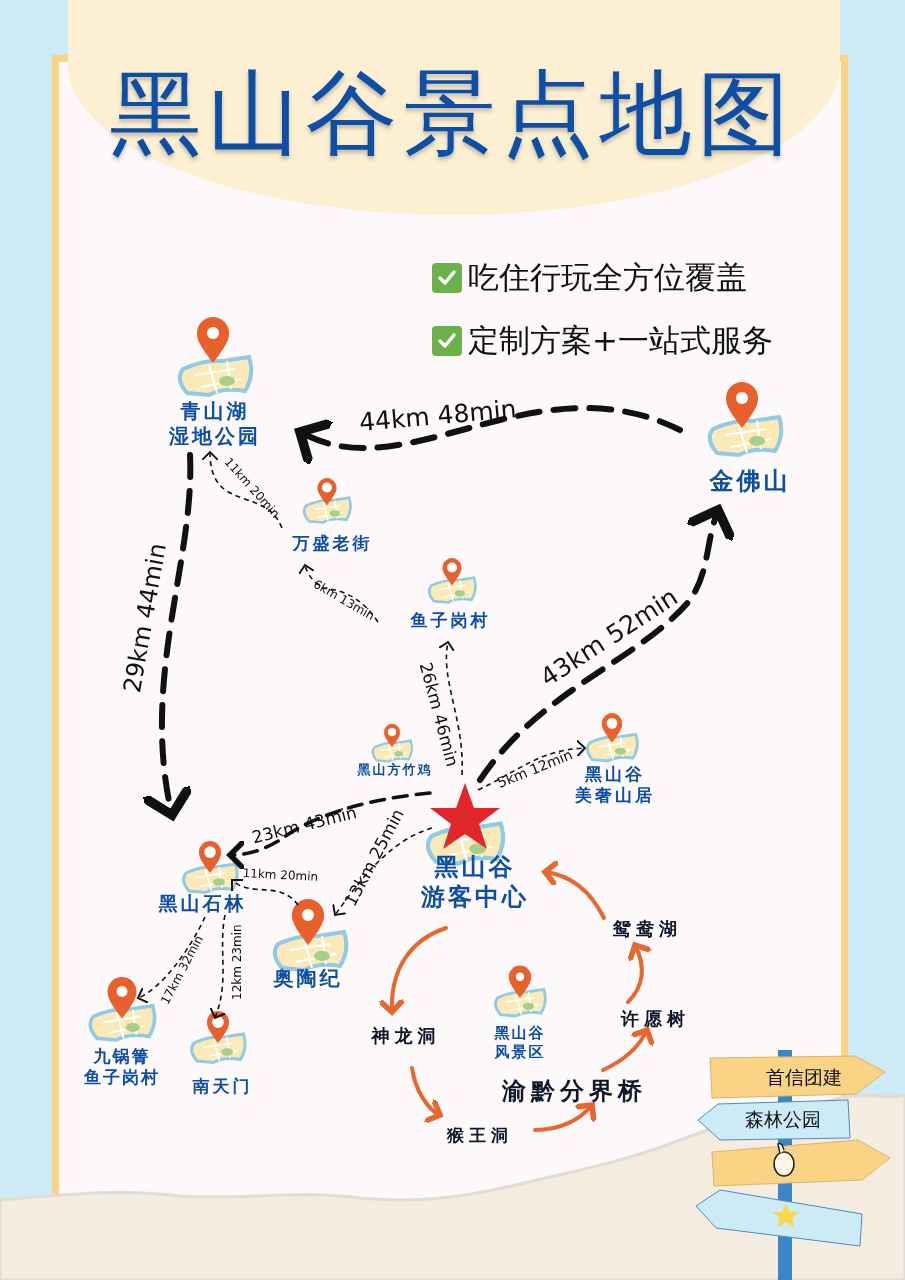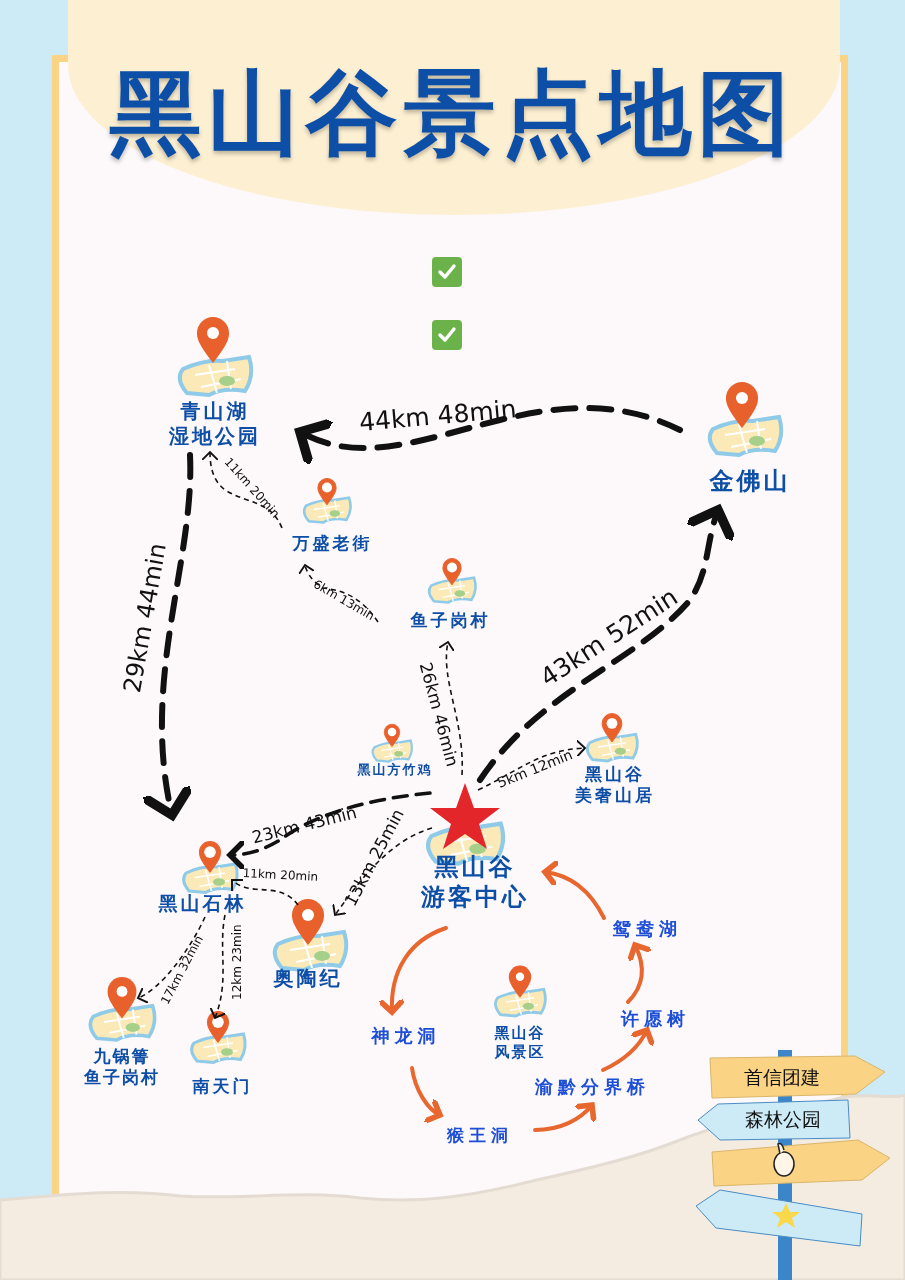--- a/index.html
+++ b/index.html
@@ -1,50 +1,52 @@
 <!DOCTYPE html>
 <html><head>
 <meta charset="utf-8">
 <style>
   html,body{margin:0;padding:0;}
   body{width:905px;height:1280px;position:relative;overflow:hidden;background:#cdeaf7;font-family:"DejaVu Sans",sans-serif;}
   .card{position:absolute;left:52px;top:55px;width:796px;height:1225px;background:#fdf8fa;border-left:7px solid #fbd385;border-right:7px solid #fbd385;border-top:7px solid #fbd385;box-sizing:border-box;}
   .title-blob{position:absolute;left:68px;top:-60px;width:772px;height:275px;background:#fdf0d2;border-radius:0 0 386px 386px / 0 0 150px 150px;}
-  .title{position:absolute;left:0;top:52px;width:905px;text-align:center;font-size:92px;font-weight:bold;color:#0d4ea6;letter-spacing:6px;text-shadow:0 3px 4px rgba(0,0,0,0.25);font-family:"DejaVu Sans",sans-serif;}
+  .title{position:absolute;left:0;top:52px;width:905px;text-align:center;font-size:92px;font-weight:normal;color:#0d4ea6;letter-spacing:6px;text-shadow:0 3px 4px rgba(0,0,0,0.25);font-family:"DejaVu Sans",sans-serif;}
   .feature{position:absolute;left:432px;font-size:31px;color:#111;display:flex;align-items:center;font-family:"DejaVu Sans",sans-serif;}
   .check{width:30px;height:30px;background:#6cb24a;border-radius:4px;margin-right:6px;display:flex;align-items:center;justify-content:center;}
   .map-svg{position:absolute;left:0;top:0;}
   .lbl{position:absolute;color:#0d4ea6;font-weight:bold;text-align:center;letter-spacing:3px;line-height:1.25;font-family:"DejaVu Sans",sans-serif;}
   .lbl.lg{font-size:24px;}
   .lbl.md{font-size:20px;}
   .lbl.sm{font-size:15px;}
-  .lbl.light{color:#1d4ed8;font-size:20px;letter-spacing:5px;}
+  .lbl.light{color:#0f172a;font-size:20px;letter-spacing:5px;}
   .dist{position:absolute;color:#111;white-space:nowrap;font-family:"DejaVu Sans",sans-serif;transform-origin:left top;}
   .sign{position:absolute;font-size:19px;color:#111;display:flex;align-items:center;justify-content:center;font-family:"DejaVu Sans",sans-serif;}
 </style>
 </head>
 <body>
 
 <div class="card"></div>
 <div class="title-blob"></div>
 <div class="title">黑山谷景点地图</div>
 
 <div class="feature" style="top:257px;">
   <span class="check">
       <svg width="22" height="22" viewBox="0 0 22 22">
         <path d="M4 11 L9 16 L18 5" stroke="#fff" stroke-width="3.5" fill="none" stroke-linecap="round" stroke-linejoin="round"></path>
       </svg>
     </span>
+  <span>吃住行玩全方位覆盖</span>
 </div>
 <div class="feature" style="top:320px;">
   <span class="check">
       <svg width="22" height="22" viewBox="0 0 22 22">
         <path d="M4 11 L9 16 L18 5" stroke="#fff" stroke-width="3.5" fill="none" stroke-linecap="round" stroke-linejoin="round"></path>
       </svg>
     </span>
+  <span>定制方案+一站式服务</span>
 </div>
 
 <svg class="map-svg" width="905" height="1280" viewBox="0 0 905 1280">
   <defs>
     <g id="mapicon">
       <path d="M-32 4 Q-10 -6 8 -4 L34 -8 Q40 10 30 26 Q8 22 -6 30 L-28 28 Q-40 14 -32 4 Z" fill="#fbe9b8" stroke="#8fcbe8" stroke-width="4"></path>
       <path d="M-20 10 L20 4 M-14 22 L26 14 M-6 0 L2 28 M12 -4 L16 24" stroke="#fff" stroke-width="2" fill="none"></path>
       <ellipse cx="12" cy="16" rx="8" ry="5" fill="#a6cf8a"></ellipse>
     </g>
     <g id="pin">
@@ -176,31 +178,31 @@
   <div>鱼子岗村</div>
 </div>
 <div class="lbl sm" style="left:180px;top:1076px;width:85px;font-size:17px;">南天门</div>
 <div class="lbl sm" style="left:475px;top:1024px;width:90px;font-size:15px;letter-spacing:2px;">
   <div>黑山谷</div>
   <div>风景区</div>
 </div>
 
 <div class="lbl light" style="left:356px;top:1025px;width:100px;font-size:18px;">神龙洞</div>
 <div class="lbl light" style="left:435px;top:1125px;width:90px;font-size:17px;">猴王洞</div>
-<div class="lbl light" style="left:515px;top:1076px;width:155px;font-size:18px;">渝黔分界桥</div>
+<div class="lbl light" style="left:497px;top:1076px;width:155px;font-size:24px;">渝黔分界桥</div>
 <div class="lbl light" style="left:608px;top:1008px;width:95px;font-size:18px;">许愿树</div>
 <div class="lbl light" style="left:600px;top:918px;width:95px;font-size:18px;">鸳鸯湖</div>
 
 <div class="dist" style="left:358px;top:408px;font-size:25px;transform:rotate(-5deg);">44km  48min</div>
 <div class="dist" style="left:118px;top:690px;font-size:24px;transform:rotate(-80deg);">29km  44min</div>
 <div class="dist" style="left:232px;top:455px;font-size:12px;transform:rotate(48deg);">11km  20min</div>
 <div class="dist" style="left:318px;top:577px;font-size:12px;transform:rotate(30deg);">6km  13min</div>
 <div class="dist" style="left:435px;top:660px;font-size:17px;transform:rotate(75deg);">26km  46min</div>
 <div class="dist" style="left:535px;top:668px;font-size:25px;transform:rotate(-33deg);">43km  52min</div>
 <div class="dist" style="left:495px;top:776px;font-size:14px;transform:rotate(-22deg);">5km  12min</div>
 <div class="dist" style="left:250px;top:828px;font-size:17px;transform:rotate(-14deg);">23km  43min</div>
 <div class="dist" style="left:340px;top:900px;font-size:17px;transform:rotate(-62deg);">13km  25min</div>
 <div class="dist" style="left:243px;top:866px;font-size:12px;transform:rotate(3deg);">11km  20min</div>
 <div class="dist" style="left:158px;top:1000px;font-size:12px;transform:rotate(-62deg);">17km  32min</div>
 <div class="dist" style="left:230px;top:1000px;font-size:12px;transform:rotate(-90deg);">12km  23min</div>
 
-<div class="sign" style="left:712px;top:1060px;width:140px;height:36px;">首信团建</div>
+<div class="sign" style="left:712px;top:1060px;width:140px;height:36px;padding-left:22px;">首信团建</div>
 <div class="sign" style="left:718px;top:1102px;width:130px;height:36px;">森林公园</div>
 
 </body></html>

